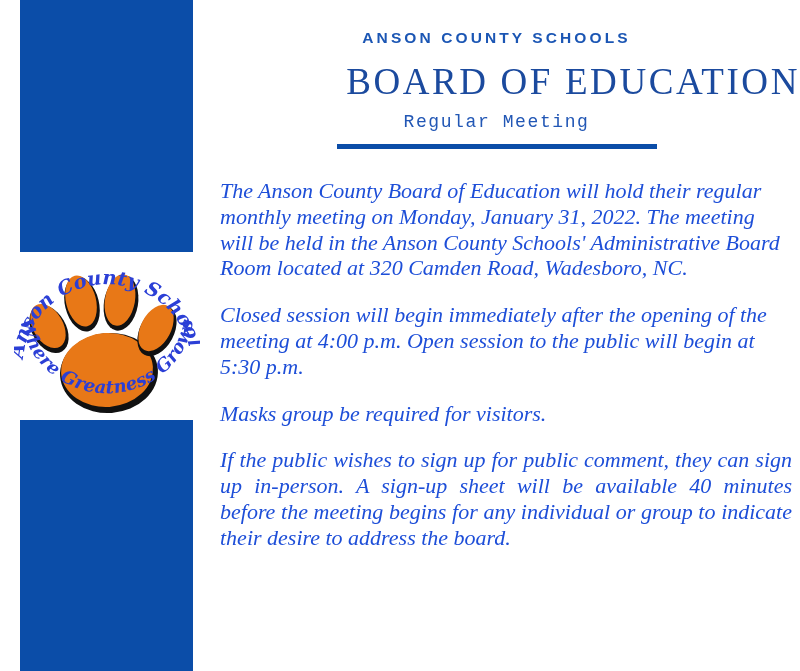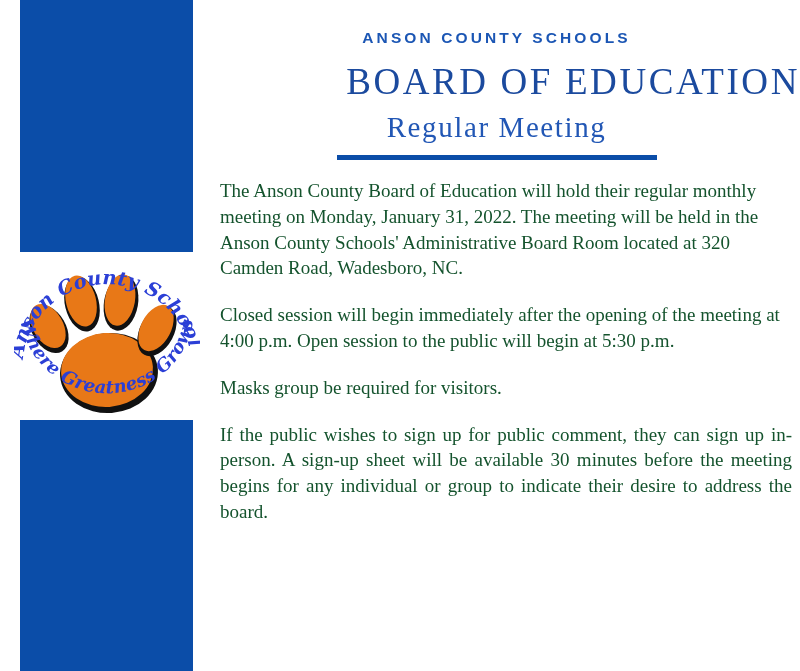--- a/index.html
+++ b/index.html
@@ -74,43 +74,44 @@
     font-family: "Liberation Serif", serif;
     font-size: 37px;
     letter-spacing: 2.6px;
     color: #1B4A9E;
     line-height: 1;
     white-space: nowrap;
     text-align: right;
   }
   #subtitle {
     margin-top: 13px;
-    font-family: Liberation Serif, serif;
-    font-size: 29px;
+    font-family: Liberation Mono, monospace;
+    font-size: 18px;
     letter-spacing: 1.6px;
     color: #2257B5;
     line-height: 1;
   }
   #rule {
     margin: 13px auto 0 auto;
     width: 320px;
     height: 5px;
     background: #0B4DA8;
   }
 
   
   #body-copy {
     position: absolute;
     left: 220px;
     top: 178px;
     width: 572px;
-    color: #14532d;
+    color: #1d4ed8;
     font-family: "Liberation Serif", serif;
-    font-size: 19px;
+    font-size: 22px;
     line-height: 25.8px;
+    font-style: italic;
   }
   #body-copy p {
     margin: 0 0 21px 0;
   }
   #body-copy p.justify { text-align: justify; }
   #body-copy p:last-child { margin-bottom: 0; }
 </style>
 </head>
 <body>
 
@@ -157,16 +158,16 @@
     <div id="eyebrow">ANSON COUNTY SCHOOLS</div>
     <div id="maintitle">BOARD OF EDUCATION</div>
     <div id="subtitle">Regular Meeting</div>
     <div id="rule"></div>
   </div>
 
   <div id="body-copy">
     <p>The Anson County Board of Education will hold their regular monthly meeting on Monday, January 31, 2022.  The meeting will be held in the Anson County Schools' Administrative Board Room located at 320 Camden Road, Wadesboro, NC.</p>
     <p>Closed session will begin immediately after the opening of the meeting at 4:00 p.m.  Open session to the public will begin at 5:30 p.m.</p>
     <p>Masks group be required for visitors.</p>
-    <p class="justify">If the public wishes to sign up for public comment, they can sign up in-person.  A sign-up sheet will be available 30 minutes before the meeting begins for any individual or group to indicate their desire to address the board.</p>
+    <p class="justify">If the public wishes to sign up for public comment, they can sign up in-person.  A sign-up sheet will be available 40 minutes before the meeting begins for any individual or group to indicate their desire to address the board.</p>
   </div>
 
 </div>
 
 </body></html>

